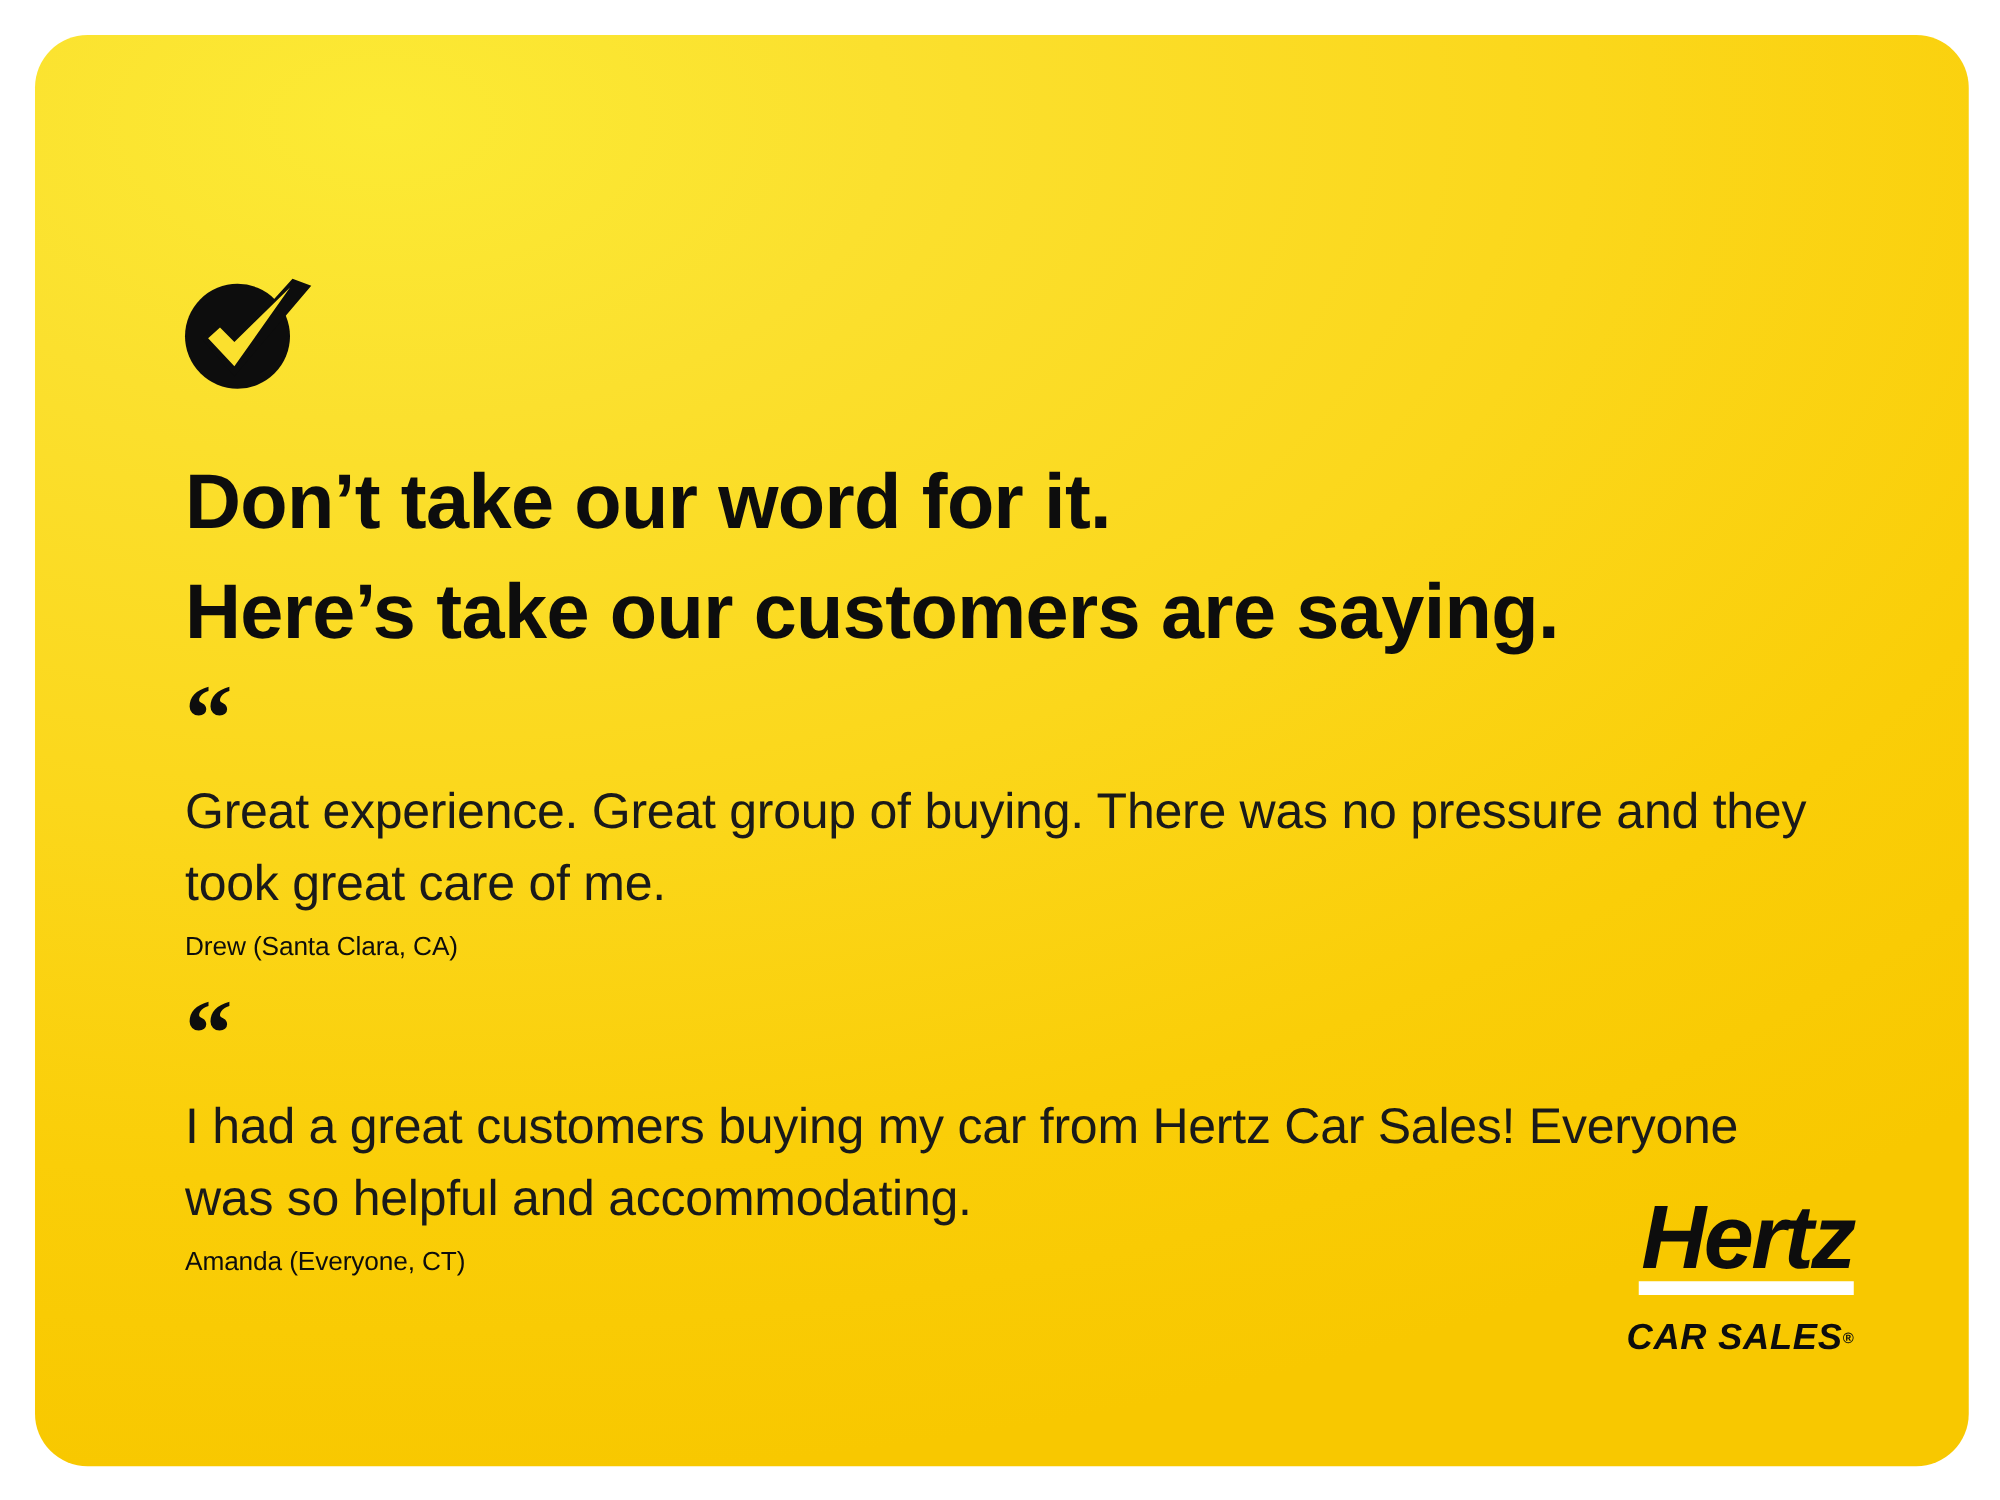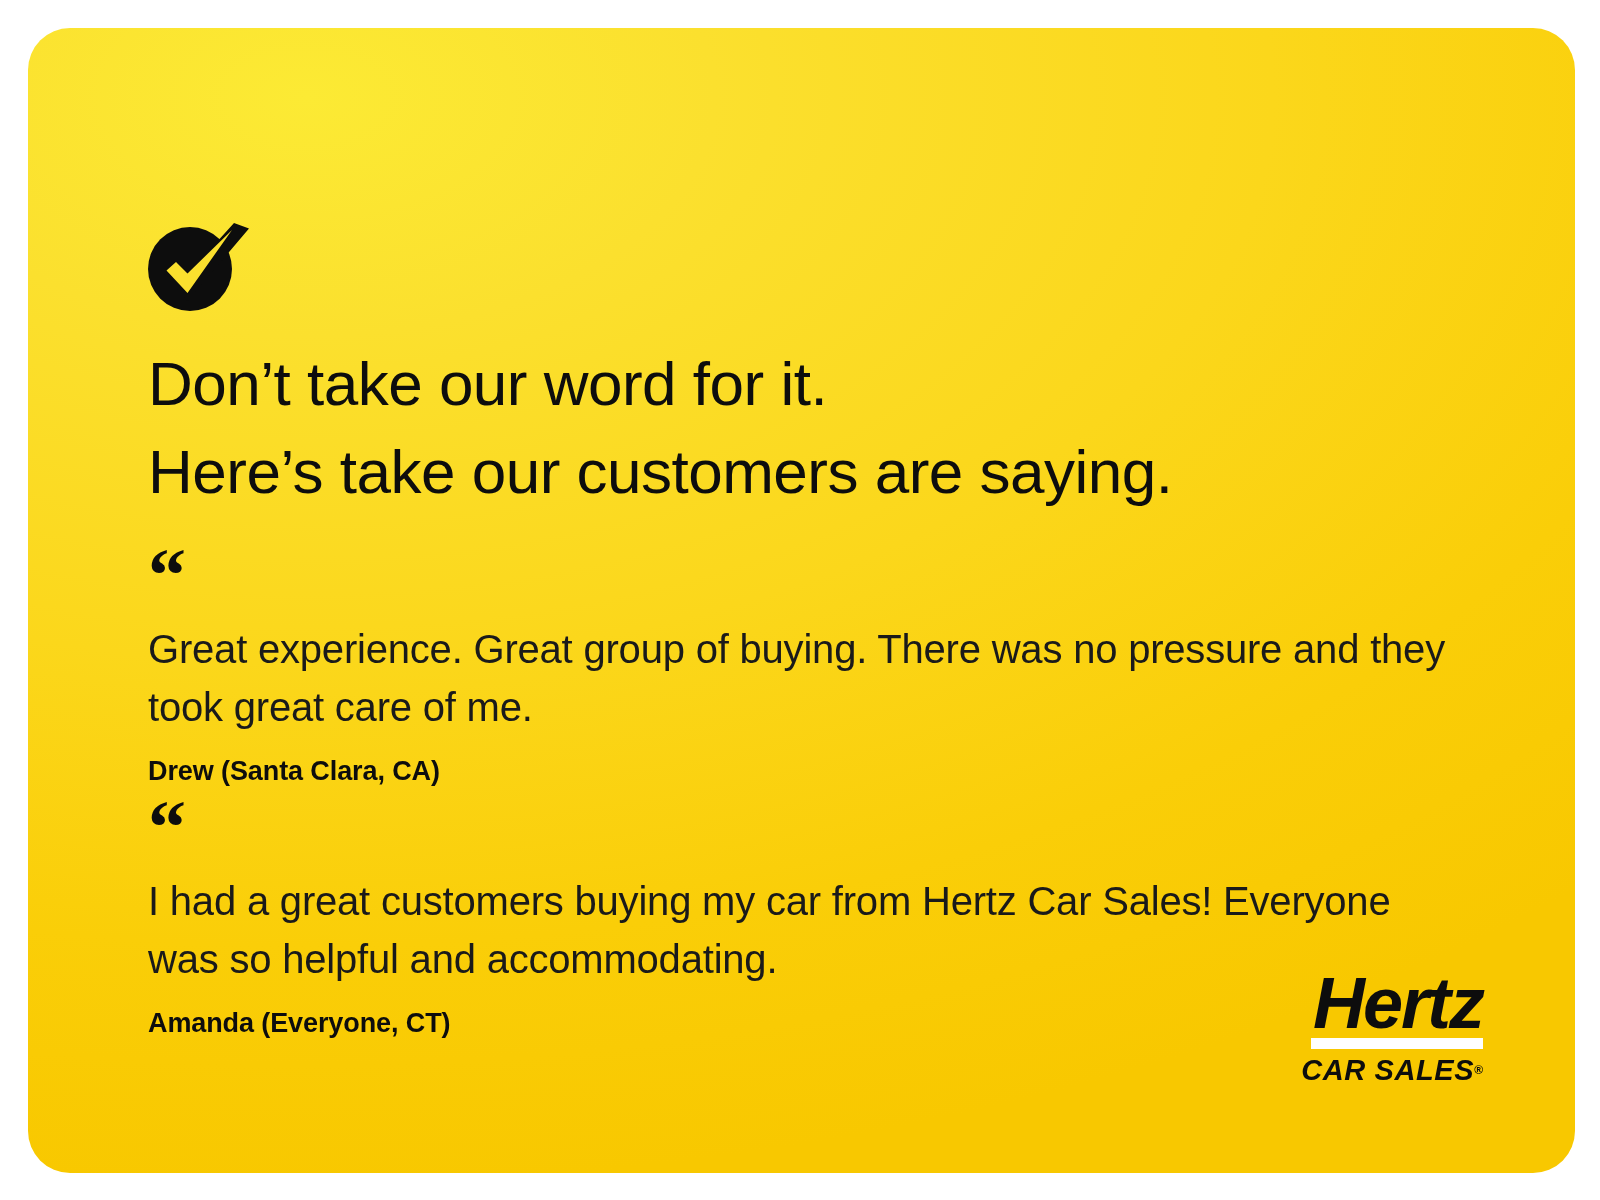--- a/index.html
+++ b/index.html
@@ -39,25 +39,25 @@
     top: 193px;
     width: 104px;
     height: 92px;
   }
   .check-badge svg { display: block; width: 104px; height: 92px; }
 
   
   .headline {
     position: absolute;
     left: 120px;
-    top: 312px;
+    top: 330px;
     width: 1380px;
     color: #0d0d0d;
     font-size: 62px;
-    font-weight: 400;
+    font-weight: 700;
     line-height: 88px;
     letter-spacing: -0.5px;
   }
   .headline .hl-line { display: block; white-space: nowrap; }
 
   
   .testimonial { position: absolute; left: 120px; width: 1340px; }
   .testimonial-1 { top: 530px; }
   .testimonial-2 { top: 782px; }
 
@@ -76,24 +76,24 @@
     margin-top: 28px;
     color: #1a1a1a;
     font-size: 40px;
     font-weight: 400;
     line-height: 58px;
     letter-spacing: -0.2px;
     max-width: 1310px;
   }
 
   .quote-author {
-    margin-top: 20px;
+    margin-top: 10px;
     color: #0d0d0d;
-    font-size: 27px;
-    font-weight: 700;
+    font-size: 21px;
+    font-weight: 400;
     letter-spacing: -0.1px;
   }
 
   
   .logo {
     position: absolute;
     right: 92px;
     bottom: 88px;
     text-align: right;
     color: #0d0d0d;
@@ -108,21 +108,21 @@
   }
   .logo-rule {
     display: block;
     height: 11px;
     width: 172px;
     margin: 3px 0 0 auto;
     background: #ffffff;
   }
   .logo-sub {
     display: block;
-    margin-top: 6px;
+    margin-top: 19px;
     font-size: 29px;
     font-weight: 700;
     font-style: italic;
     letter-spacing: 0.6px;
     line-height: 30px;
   }
   .logo-reg {
     font-size: 12px;
     font-style: normal;
     vertical-align: bottom;

